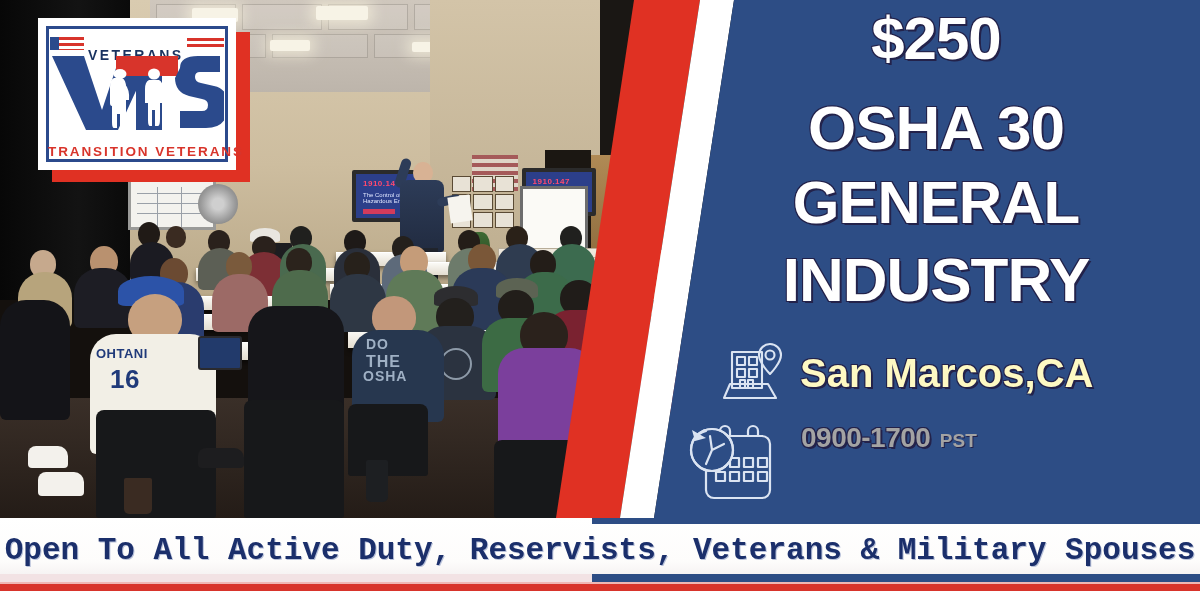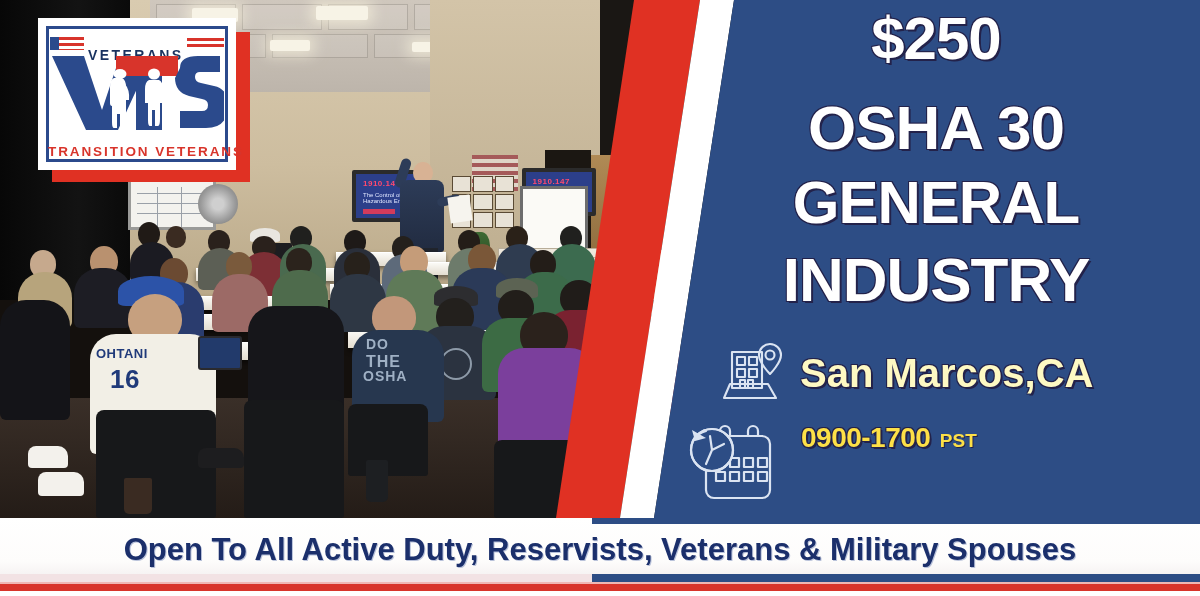--- a/index.html
+++ b/index.html
@@ -134,21 +134,21 @@
   .loc-text{ color:#fef9c3; font-weight:bold; font-size:40px;
              text-shadow:2px 2px 0 #23224a, -1px -1px 0 #23224a,
                          1px -1px 0 #23224a, -1px 1px 0 #23224a; }
 
   .date-row{ position:absolute; left:6px; top:418px; width:516px; height:92px;
              display:flex; align-items:flex-start; gap:8px; }
   .date-col{ display:flex; flex-direction:column; align-items:flex-end; padding-top:6px; }
   .date-main{ color:#ffffff; font-weight:bold; font-size:39px; letter-spacing:-.5px;
               text-shadow:2px 2px 0 #23224a, -1px -1px 0 #23224a,
                           1px -1px 0 #23224a, -1px 1px 0 #23224a; }
-  .time-line{ margin-top:-2px; color:#fde047; font-weight:bold;padding-left:13px; }
+  .time-line{ margin-top:-2px; color:#a3a3a3; font-weight:bold;padding-left:13px; }
   .time-line .t1{ font-size:28px; letter-spacing:-.5px;
                   text-shadow:2px 2px 0 #23224a, -1px -1px 0 #23224a,
                               1px -1px 0 #23224a, -1px 1px 0 #23224a; }
   .time-line .t2{ font-size:19px; margin-left:5px;
                   text-shadow:1px 1px 0 #23224a; }
 
   
   .bottom{ position:absolute; left:0; top:518px; width:1200px; height:78px;
            background:#ffffff; }
   .banner-white{ position:absolute; left:0; top:0; width:1200px; height:62px;
@@ -159,21 +159,21 @@
                    background:#2d4d85; }
   .banner-pink-l{ position:absolute; left:0; top:56px; width:592px; height:8px;
                   background:#f2e2e4; }
   .banner-red{ position:absolute; left:0; top:66px; width:1200px; height:7px;
                background:#d8342b; }
   .banner-red-soft{ position:absolute; left:0; top:64px; width:1200px; height:3px;
                     background:#efb7b4; }
   .banner-text{ position:absolute; left:0; top:4px; width:1200px; height:56px;
                 display:flex; align-items:center; justify-content:center;
                 color:#1b2f6b; font-weight:bold; font-size:31px;
-                font-family:Liberation Sans, sans-serif;
+                font-family:Liberation Mono, monospace;
                 text-shadow:1px 1px 0 #b9c2da; }
 
   
   .logo-wrap{ position:absolute; left:38px; top:18px; width:212px; height:164px; }
   .logo-shadow{ position:absolute; left:14px; top:14px; width:198px; height:150px;
                 background:#e03123; }
   .logo-card{ position:absolute; left:0; top:0; width:198px; height:152px;
               background:#ffffff; }
   .logo-frame{ position:absolute; left:8px; top:8px; right:8px; bottom:8px;
                border:3px solid #2b4a8c; }

